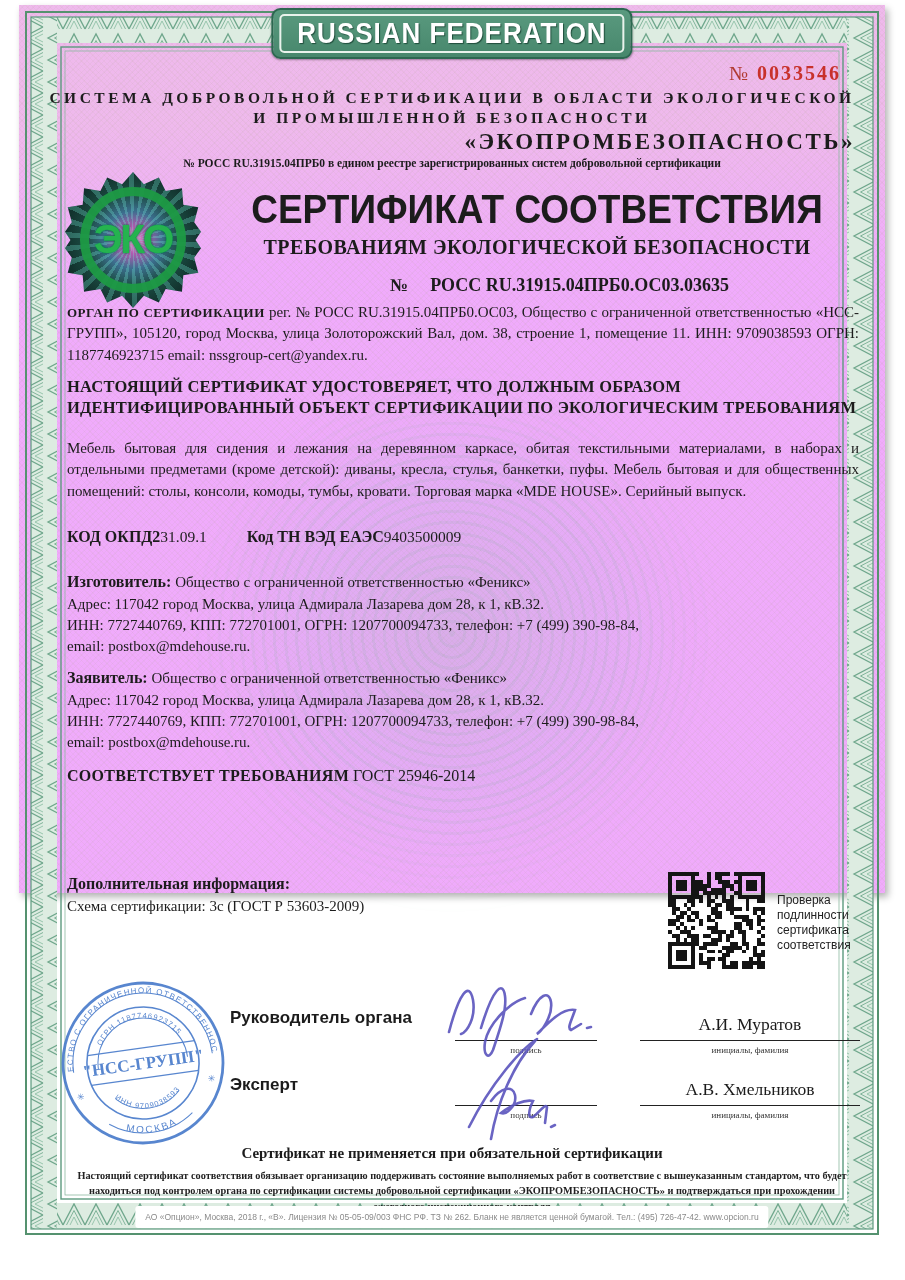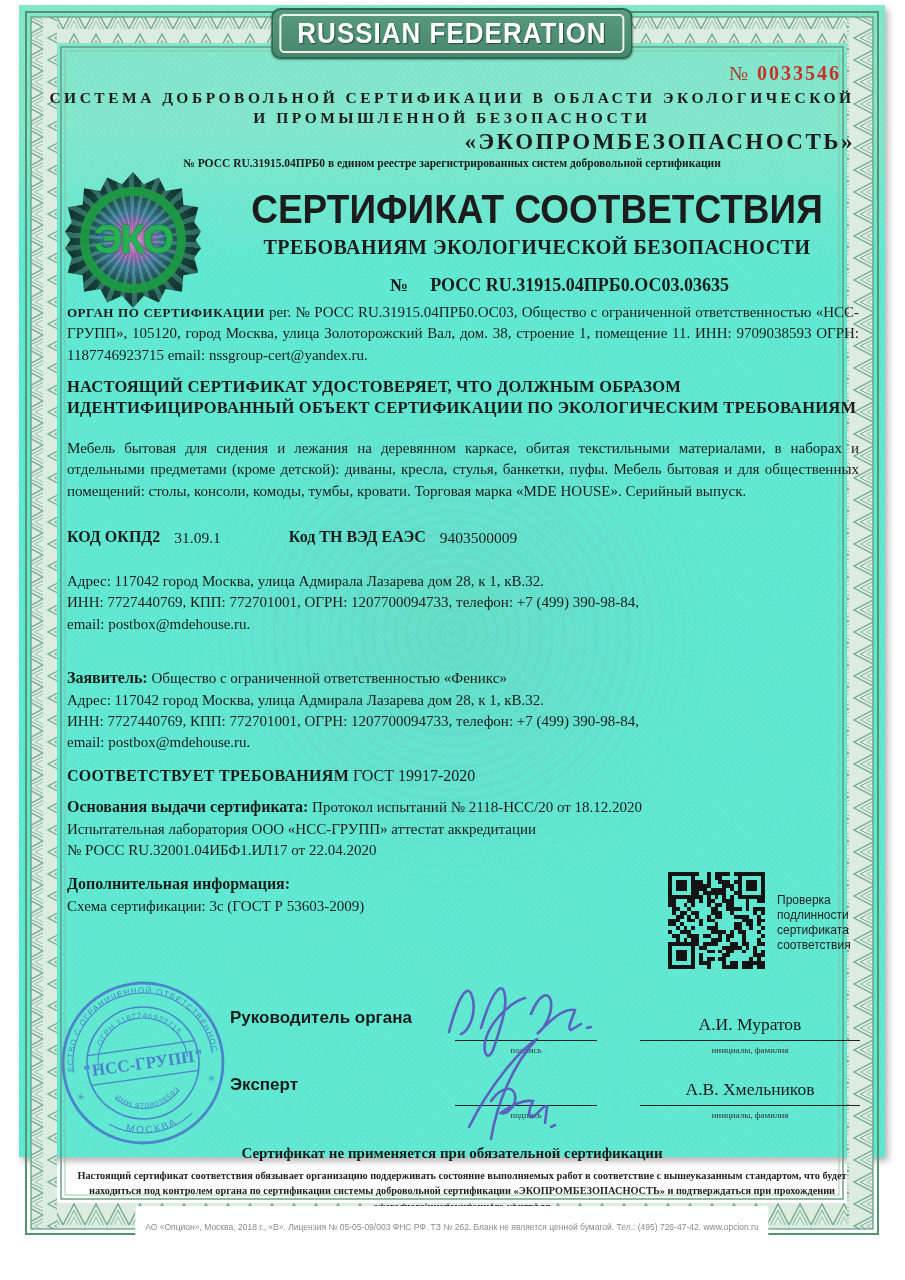--- a/index.html
+++ b/index.html
@@ -1,18 +1,18 @@
 <!DOCTYPE html>
 <html><head>
 <meta charset="utf-8">
 <style>
   html,body{margin:0;padding:0;}
   body{width:905px;height:1280px;background:#ffffff;position:relative;overflow:hidden;
        font-family:"Liberation Serif",serif;color:#1c1c1c;}
-  .paper{position:absolute;left:19px;top:5px;width:866px;height:1152px;background:#5eead4;
+  .paper{position:absolute;left:19px;top:5px;width:866px;height:888px;background:#f0abfc;
          box-shadow:3px 4px 7px rgba(0,0,0,.30);}
   
   .texture{position:absolute;inset:0;pointer-events:none;
     background:
       repeating-linear-gradient(45deg, rgba(168,158,104,.07) 0 1px, transparent 1px 4px),
       repeating-linear-gradient(-45deg, rgba(150,160,120,.07) 0 1px, transparent 1px 4px),
       linear-gradient(180deg, rgba(235,228,190,.25) 0 120px, transparent 260px);}
   .watermark{position:absolute;left:80px;right:80px;top:360px;height:560px;pointer-events:none;
     background:
       repeating-radial-gradient(circle at 50% 48%, rgba(110,175,140,.10) 0 3px, transparent 3px 11px),
@@ -57,21 +57,21 @@
     font-size:20px;font-weight:bold;letter-spacing:.5px;}
   .title-num{position:absolute;left:240px;right:25px;top:270px;text-align:center;
     font-size:18px;font-weight:bold;}
   .title-num .gap{display:inline-block;width:22px;}
   
   .blk{position:absolute;left:48px;right:26px;font-size:15px;line-height:1.42;}
   .jst{text-align:justify;}
   .b{font-weight:bold;}
   .organ-label{font-size:13px;font-weight:bold;letter-spacing:.5px;}
   .statement{font-size:16.5px;font-weight:bold;line-height:1.28;letter-spacing:.2px;}
-  .codes{display:flex;gap:14px;align-items:flex-end;font-size:16px;}
+  .codes{display:flex;gap:0;align-items:flex-start;font-size:16px;}
   .codes .v{font-size:15.5px;font-weight:normal;}
   .codes .sp{width:40px;}
   .lbl16{font-size:16px;font-weight:bold;}
   
   .qr{position:absolute;left:649px;top:867px;width:97px;height:97px;}
   .qr svg{width:100%;height:100%;}
   .qr-caption{position:absolute;left:758px;top:888px;width:92px;
     font-family:"Liberation Sans",sans-serif;font-size:12px;line-height:1.25;color:#222;}
   
   .sig-label{position:absolute;left:211px;font-family:"Liberation Sans",sans-serif;
@@ -81,21 +81,21 @@
   .sig-name{position:absolute;font-size:17.5px;text-align:center;}
   .sig-svg{position:absolute;pointer-events:none;}
   
   .stamp{position:absolute;left:34px;top:968px;width:180px;height:180px;opacity:.92;}
   
   .note{position:absolute;left:40px;right:40px;top:1140px;text-align:center;
     font-size:15px;font-weight:bold;}
   .fine{position:absolute;left:52px;right:32px;top:1163px;text-align:center;
     font-size:10.3px;font-weight:bold;line-height:1.5;color:#222;}
   .imprint{position:absolute;left:50%;top:1201px;transform:translateX(-50%);
-    background:#fff;border-radius:3px;padding:16px 10px;white-space:nowrap;
+    background:#fff;border-radius:3px;padding:6px 10px;white-space:nowrap;
     font-family:"Liberation Sans",sans-serif;font-size:8.5px;color:#8a8a8a;}
 </style>
 </head>
 <body>
 
 <div class="paper">
   <div class="texture"></div>
   <div class="watermark"></div>
 
   <svg class="border-svg" viewBox="0 0 866 1236">
@@ -162,44 +162,40 @@
 
   <div class="blk codes" style="top:521px">
     <span class="b">КОД ОКПД2</span>
     <span class="v">31.09.1</span>
     <span class="sp"></span>
     <span class="b">Код ТН ВЭД  ЕАЭС</span>
     <span class="v">9403500009</span>
   </div>
 
   <div class="blk" style="top:566px">
+    <div><span class="lbl16">Изготовитель:</span>
+      <span>Общество с ограниченной ответственностью «Феникс»</span></div>
     <div>Адрес: 117042 город Москва, улица Адмирала Лазарева дом 28, к 1, кВ.32.</div>
     <div>ИНН: 7727440769, КПП: 772701001, ОГРН: 1207700094733, телефон: +7 (499) 390-98-84,</div>
     <div> email: postbox@mdehouse.ru.</div>
   </div>
 
   <div class="blk" style="top:662px">
     <div><span class="lbl16">Заявитель:</span>
       <span>Общество с ограниченной ответственностью «Феникс»</span></div>
     <div>Адрес: 117042 город Москва, улица Адмирала Лазарева дом 28, к 1, кВ.32.</div>
     <div>ИНН: 7727440769, КПП: 772701001, ОГРН: 1207700094733, телефон: +7 (499) 390-98-84,</div>
     <div> email: postbox@mdehouse.ru.</div>
   </div>
 
   <div class="blk" style="top:760px">
     <span class="lbl16" style="letter-spacing:.3px">СООТВЕТСТВУЕТ ТРЕБОВАНИЯМ</span>
-    <span style="font-size:16px">ГОСТ 19917-2020</span>
-  </div>
-
-  <div class="blk" style="top:791px">
-    <div><span class="lbl16">Основания выдачи сертификата:</span>
-      <span>Протокол испытаний № 2118-НСС/20 от 18.12.2020</span></div>
-    <div>Испытательная лаборатория ООО «НСС-ГРУПП» аттестат аккредитации</div>
-    <div>№ РОСС RU.32001.04ИБФ1.ИЛ17 от 22.04.2020</div>
-  </div>
+    <span style="font-size:16px">ГОСТ 25946-2014</span>
+  </div>
+
 
   <div class="blk" style="top:868px;width:560px">
     <div class="lbl16">Дополнительная информация:</div>
     <div>Схема сертификации: 3с (ГОСТ Р 53603-2009)</div>
   </div>
 
 
   <div class="qr"><svg viewBox="0 0 25 25" shape-rendering="crispEdges">
         <rect x="0" y="0" width="1" height="1" fill="#141414"></rect>
         <rect x="1" y="0" width="1" height="1" fill="#141414"></rect>

